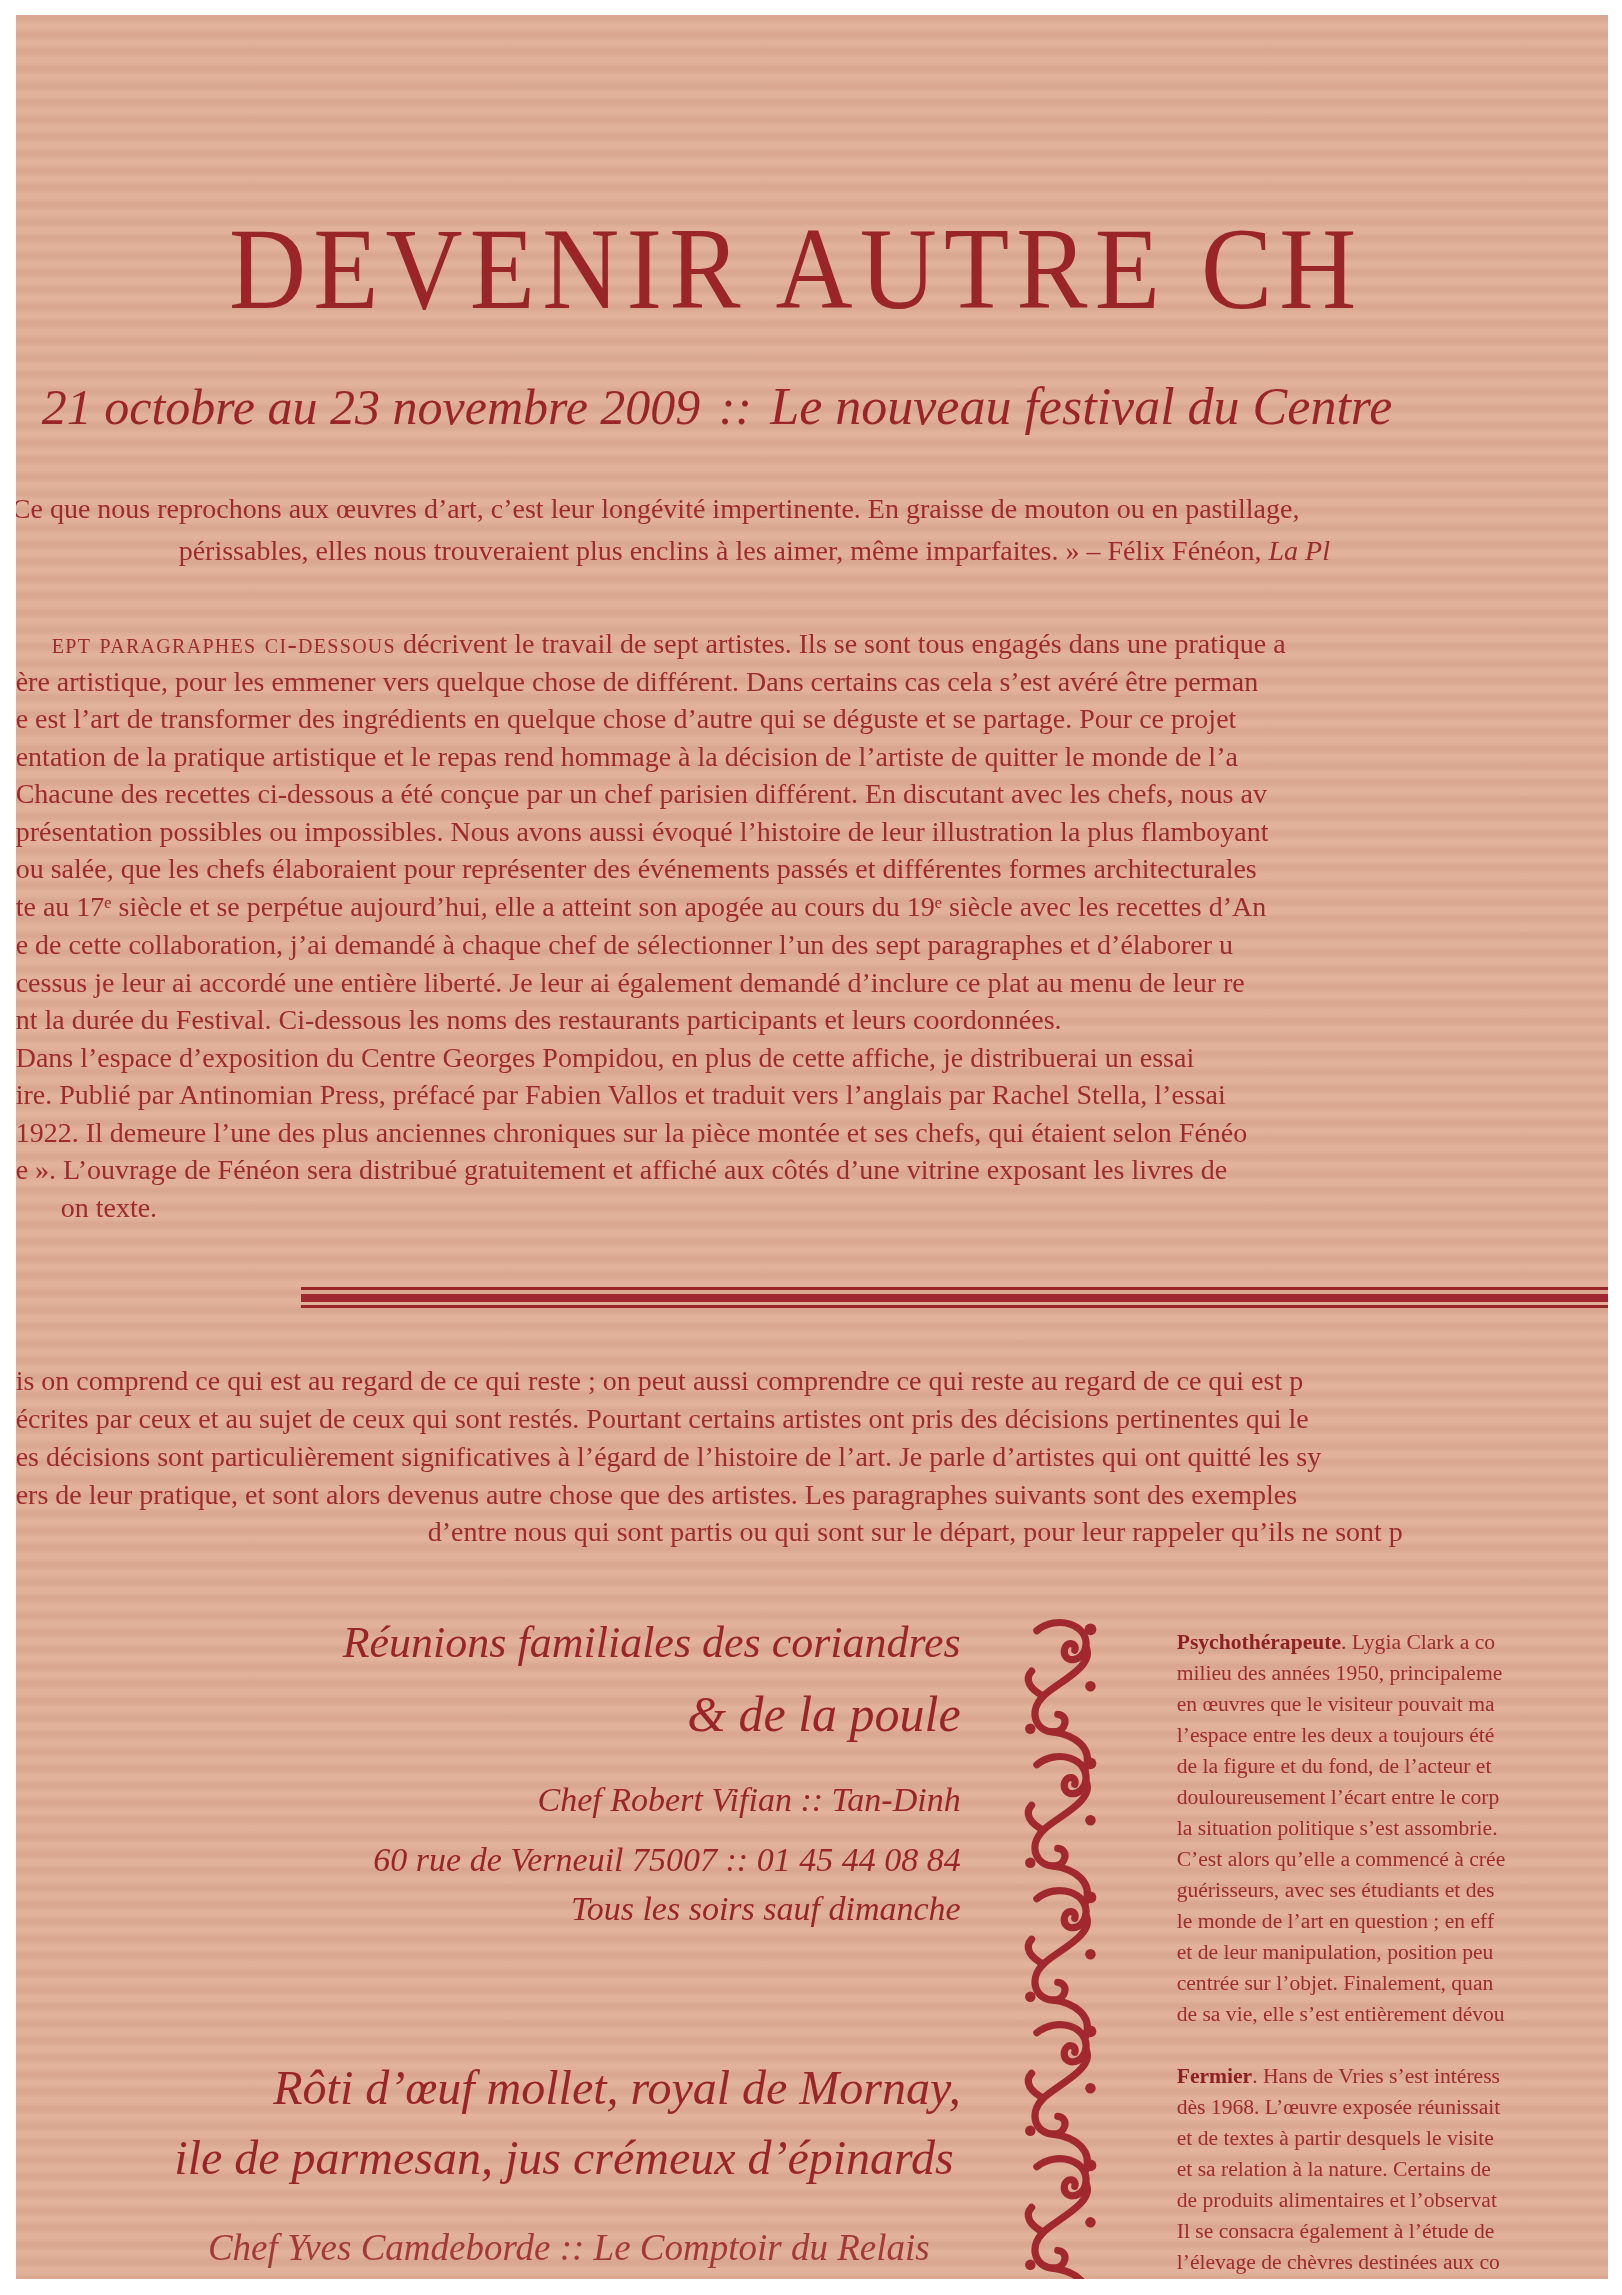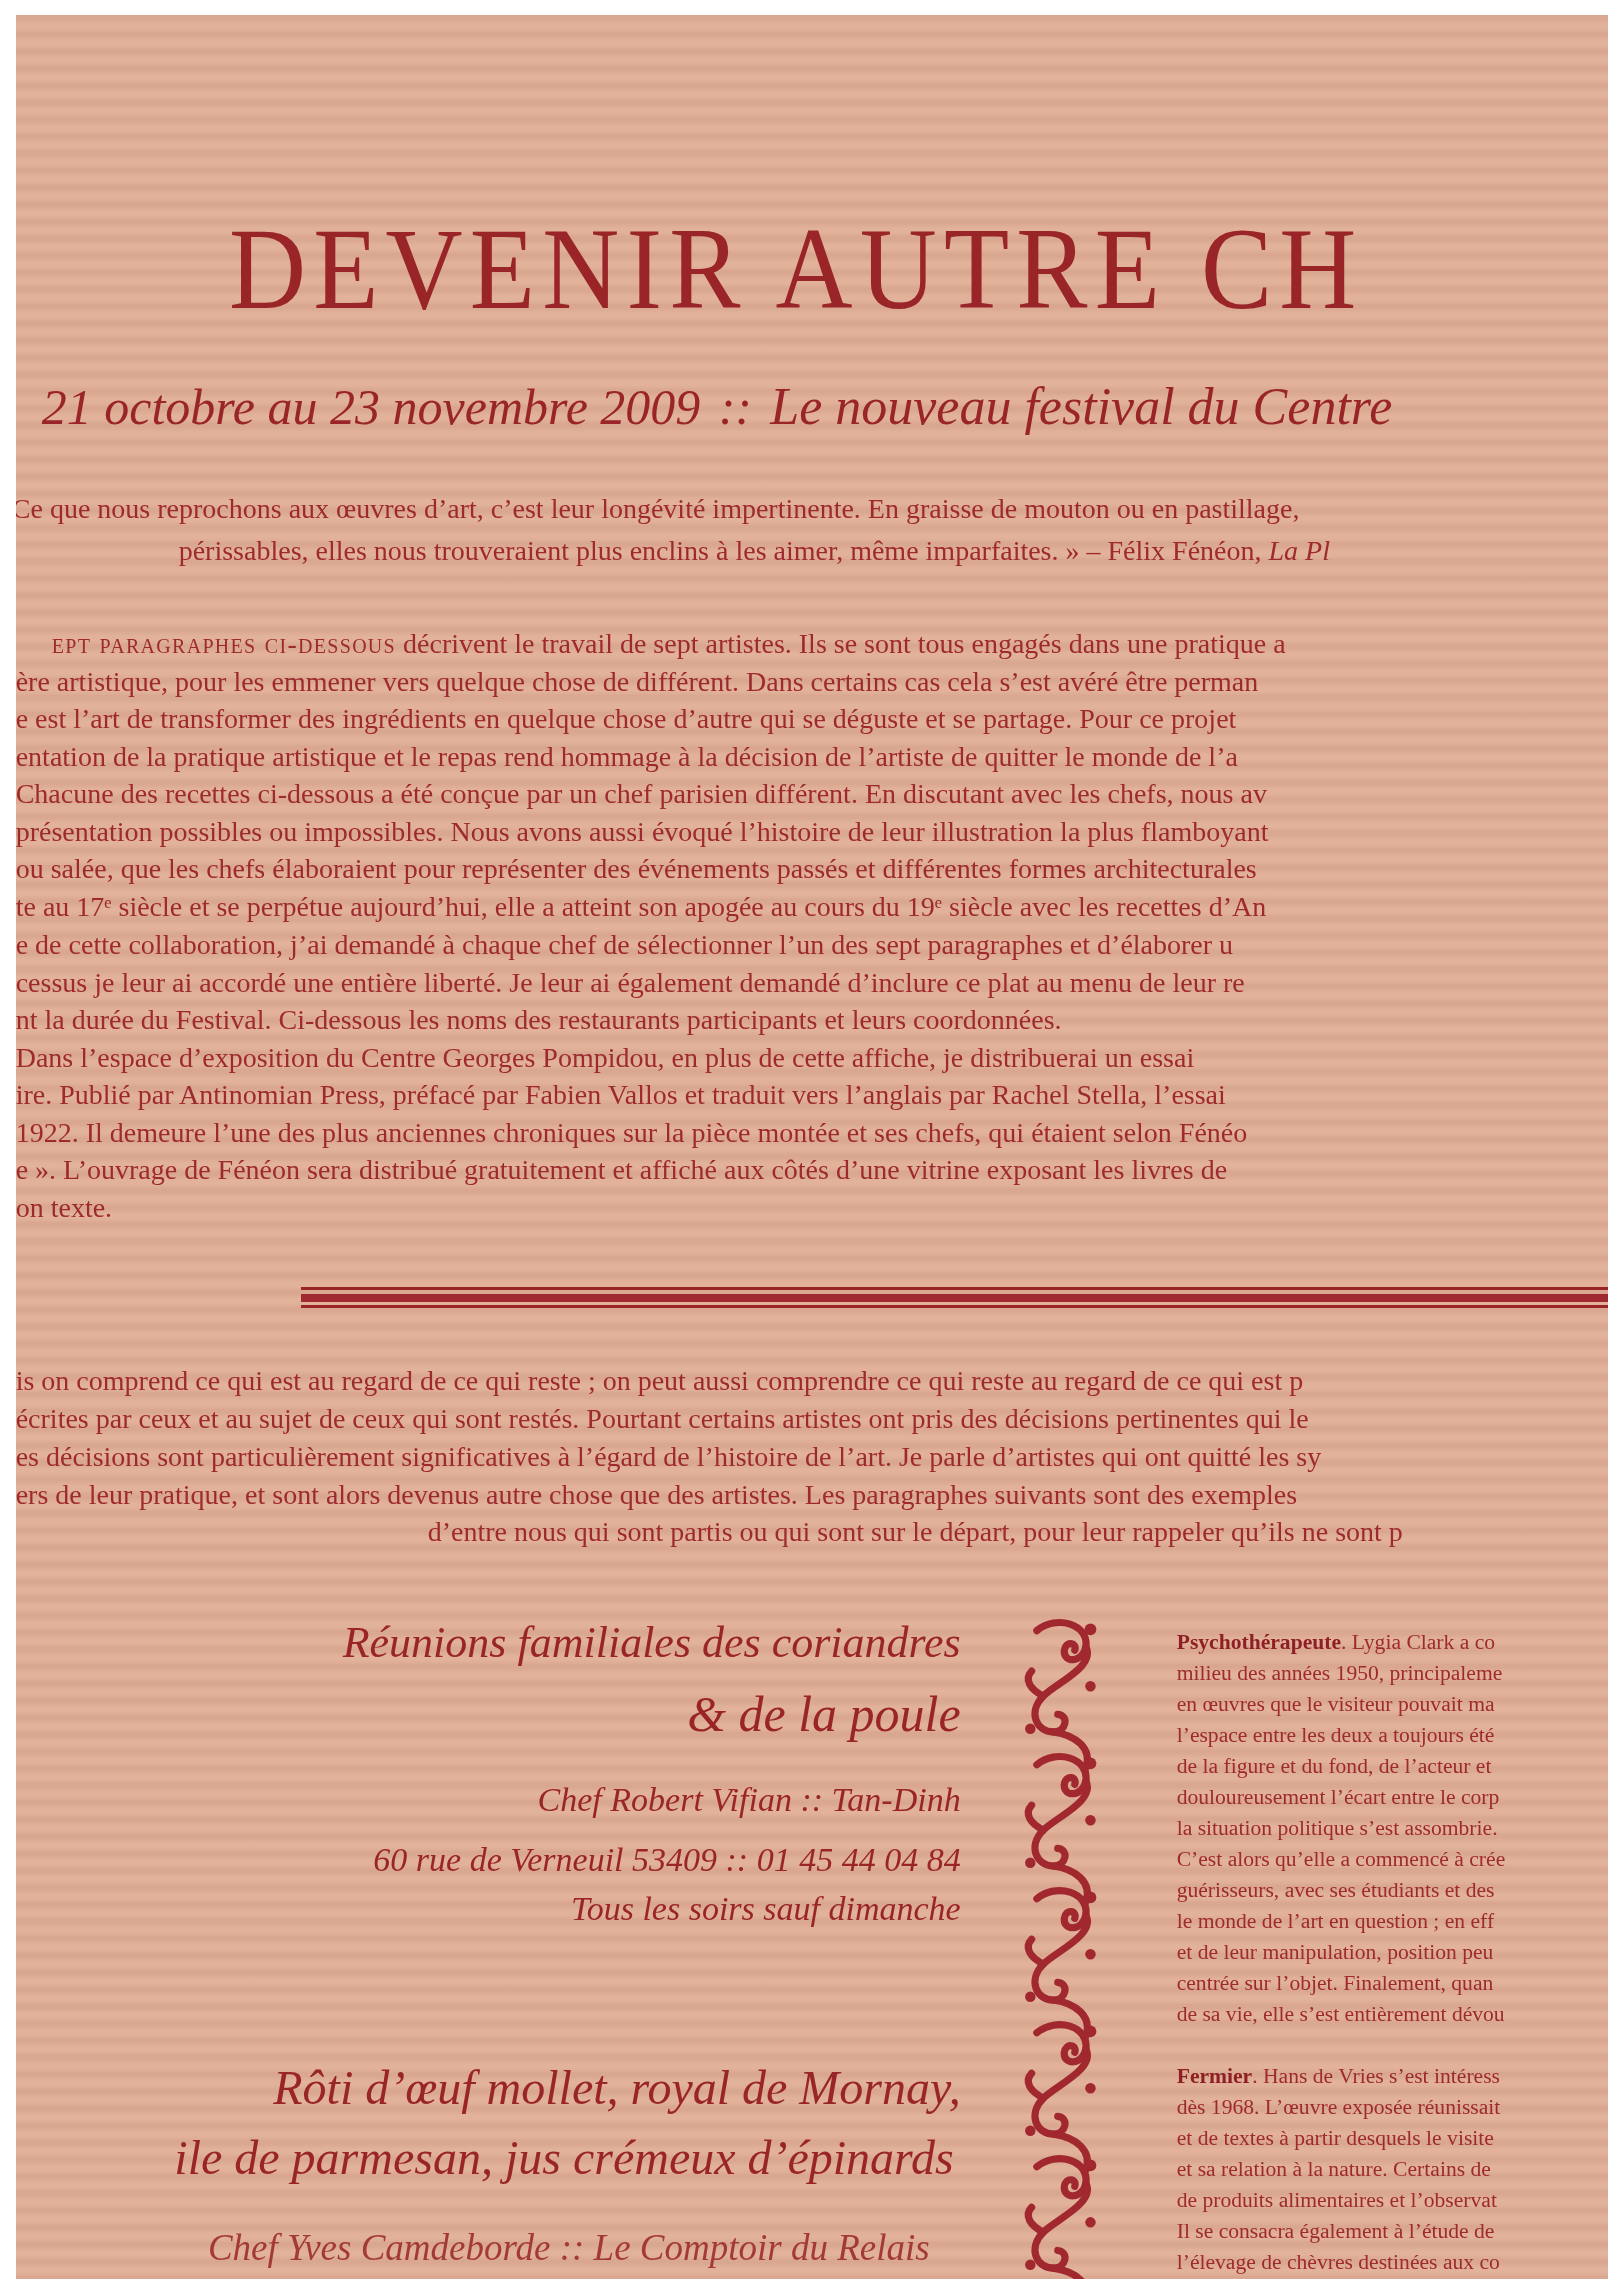--- a/index.html
+++ b/index.html
@@ -72,38 +72,38 @@
   <div class="abs body-line" style="top:803px;">présentation possibles ou impossibles. Nous avons aussi évoqué l’histoire de leur illustration la plus flamboyant</div>
   <div class="abs body-line" style="top:840px;">ou salée, que les chefs élaboraient pour représenter des événements passés et différentes formes architecturales</div>
   <div class="abs body-line" style="top:878px;">te au 17ᵉ siècle et se perpétue aujourd’hui, elle a atteint son apogée au cours du 19ᵉ siècle avec les recettes d’An</div>
   <div class="abs body-line" style="top:916px;">e de cette collaboration, j’ai demandé à chaque chef de sélectionner l’un des sept paragraphes et d’élaborer u</div>
   <div class="abs body-line" style="top:954px;">cessus je leur ai accordé une entière liberté. Je leur ai également demandé d’inclure ce plat au menu de leur re</div>
   <div class="abs body-line" style="top:991px;">nt la durée du Festival. Ci-dessous les noms des restaurants participants et leurs coordonnées.</div>
   <div class="abs body-line" style="top:1029px;">Dans l’espace d’exposition du Centre Georges Pompidou, en plus de cette affiche, je distribuerai un essai</div>
   <div class="abs body-line" style="top:1066px;">ire. Publié par Antinomian Press, préfacé par Fabien Vallos et traduit vers l’anglais par Rachel Stella, l’essai</div>
   <div class="abs body-line" style="top:1104px;">1922. Il demeure l’une des plus anciennes chroniques sur la pièce montée et ses chefs, qui étaient selon Fénéo</div>
   <div class="abs body-line" style="top:1141px;">e ». L’ouvrage de Fénéon sera distribué gratuitement et affiché aux côtés d’une vitrine exposant les livres de</div>
-  <div class="abs body-line" style="top:1179px;">on texte.</div>
+  <div class="abs body-line" style="top:1179px;padding-left:45px;">on texte.</div>
 
   <div class="rule" style="top:1272px; height:21px;">
     <div class="thin1"></div>
     <div class="thick"></div>
     <div class="thin2"></div>
   </div>
 
   <div class="abs body-line" style="top:1352px;">is on comprend ce qui est au regard de ce qui reste ; on peut aussi comprendre ce qui reste au regard de ce qui est p</div>
   <div class="abs body-line" style="top:1390px;">écrites par ceux et au sujet de ceux qui sont restés. Pourtant certains artistes ont pris des décisions pertinentes qui le</div>
   <div class="abs body-line" style="top:1428px;">es décisions sont particulièrement significatives à l’égard de l’histoire de l’art. Je parle d’artistes qui ont quitté les sy</div>
   <div class="abs body-line" style="top:1466px;">ers de leur pratique, et sont alors devenus autre chose que des artistes. Les paragraphes suivants sont des exemples</div>
   <div class="abs body-line" style="left:375px; top:1503px;margin-left:37px;">d’entre nous qui sont partis ou qui sont sur le départ, pour leur rappeler qu’ils ne sont p</div>
 
   <div class="abs recipe-title" style="right:647px; top:1606px; font-size:44px;">Réunions familiales des coriandres</div>
   <div class="abs recipe-title" style="right:647px; top:1674px; font-size:50px;">&amp; de la poule</div>
   <div class="abs recipe-info" style="right:647px; top:1768px; font-size:34px;">Chef Robert Vifian  ::  Tan-Dinh</div>
-  <div class="abs recipe-info" style="right:647px; top:1828px; font-size:34px;">60 rue de Verneuil 53409  ::  01 45 44 04 84</div>
+  <div class="abs recipe-info" style="right:647px; top:1828px; font-size:34px;">60 rue de Verneuil 75007  ::  01 45 44 08 84</div>
   <div class="abs recipe-info" style="right:647px; top:1877px; font-size:34px;">Tous les soirs sauf dimanche</div>
 
   <div class="abs recipe-title" style="right:647px; top:2049px; font-size:48px;">Rôti d’œuf mollet, royal de Mornay,</div>
   <div class="abs recipe-title" style="right:654px; top:2119px; font-size:48px;">ile de parmesan, jus crémeux d’épinards</div>
   <div class="abs recipe-info" style="right:678px; top:2214px; font-size:37px; opacity:0.85;">Chef Yves Camdeborde  ::  Le Comptoir du Relais</div>
 
   <svg class="ornament" viewBox="0 0 140 1040">
     <defs>
       <g id="scrollUnit" fill="none" stroke="#a0282e" stroke-width="11" stroke-linecap="round">
         <path d="M30 20 C 60 -5, 110 10, 105 45 C 100 70, 70 70, 72 50 C 74 35, 92 38, 88 50"></path>

